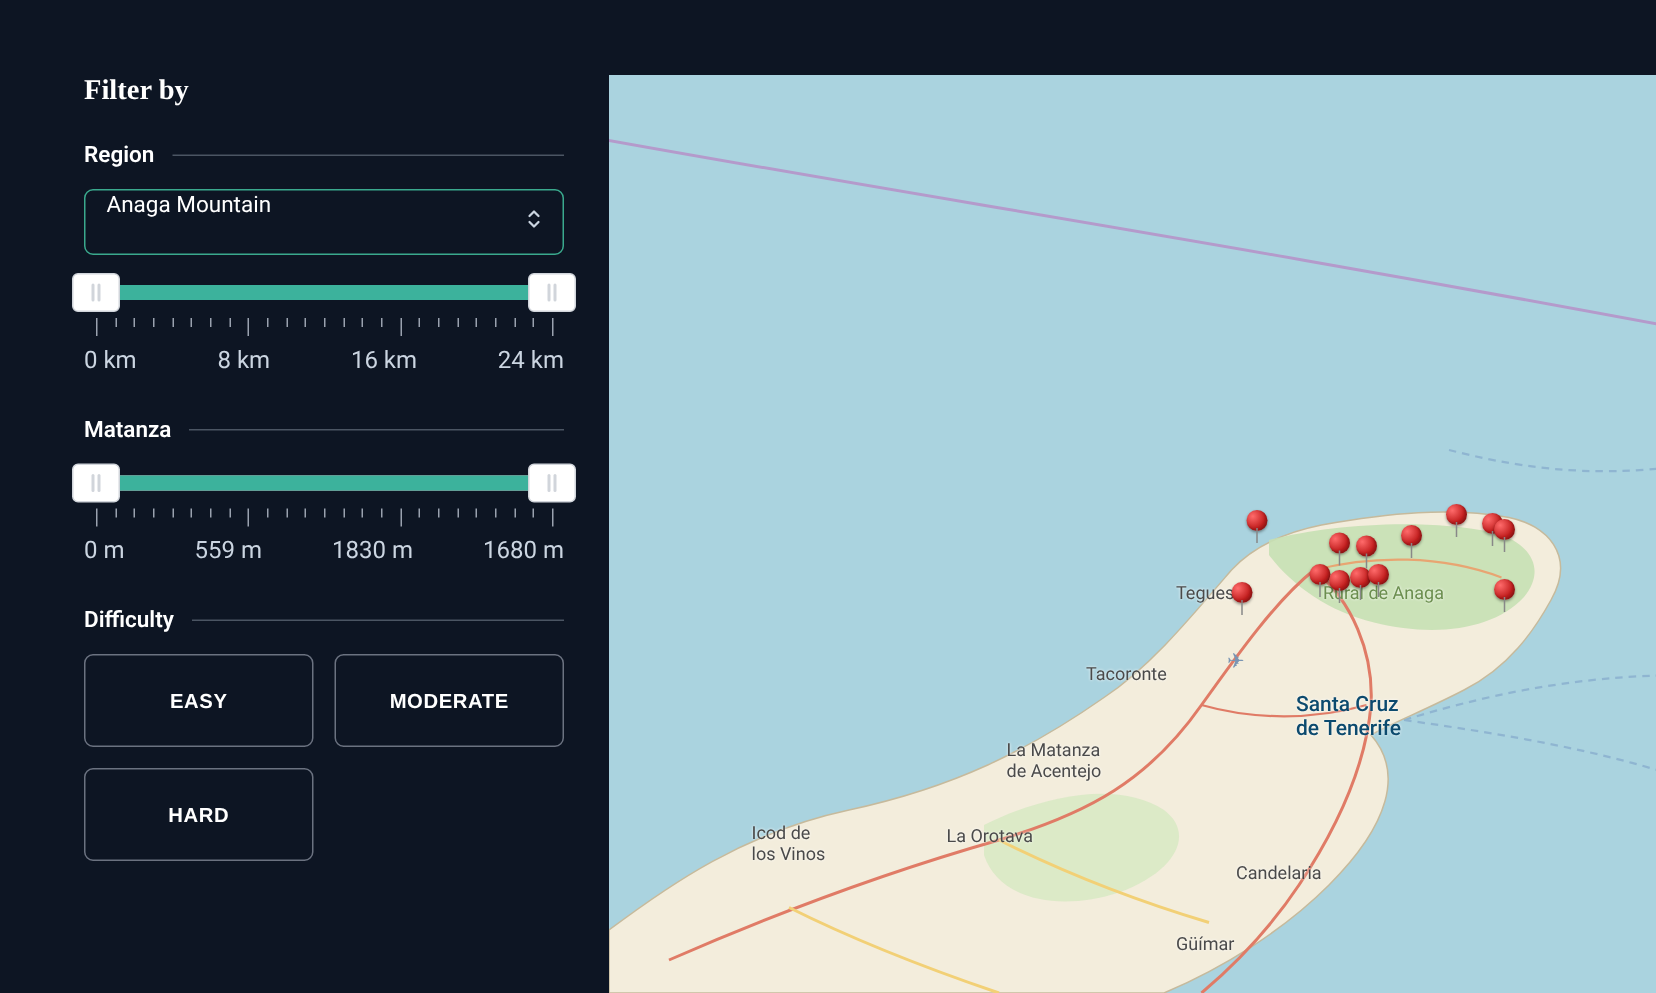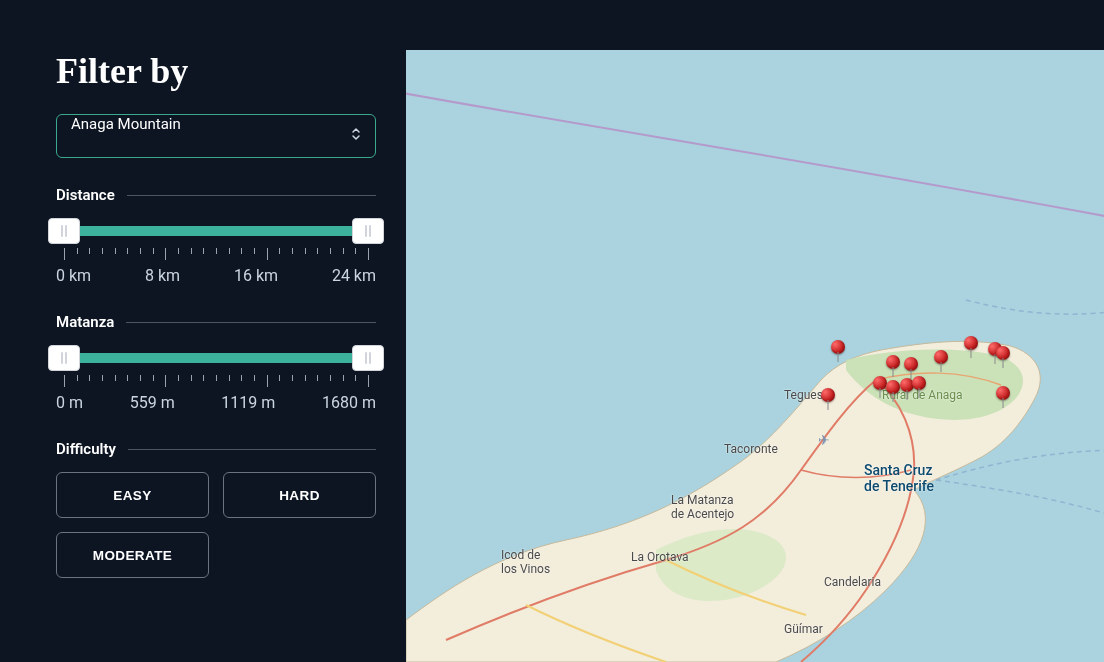--- a/index.html
+++ b/index.html
@@ -1,19 +1,19 @@
 <!DOCTYPE html>
 <html><head>
 <meta charset="utf-8">
 <style>
   * { box-sizing: border-box; margin: 0; padding: 0; }
   html, body { width: 1104px; height: 662px; background: #0d1523; color: #e5e7eb; font-family: -apple-system, BlinkMacSystemFont, "Segoe UI", Roboto, sans-serif; overflow: hidden; }
   .root { display: flex; width: 100%; height: 100%; }
   .sidebar { width: 406px; padding: 50px 30px 0 56px; flex: 0 0 406px; }
-  .title { font-family: Georgia, "Times New Roman", serif; font-weight: 700; font-size: 36px; color: #fff; margin-bottom: 22px; }
+  .title { font-family: Georgia, "Times New Roman", serif; font-weight: 700; font-size: 19px; color: #fff; margin-bottom: 22px; }
   .section-head { display: flex; align-items: center; gap: 12px; margin-top: 28px; margin-bottom: 14px; }
   .section-head:first-of-type { margin-top: 14px; }
   .section-label { font-size: 15px; font-weight: 600; color: #fff; white-space: nowrap; }
   .hr { flex: 1; height: 1px; background: #4b5563; }
 
   .select-wrap { position: relative; }
   .select { width: 100%; height: 44px; border: 1px solid #3aa98d; border-radius: 6px; background: transparent; color: #fff; font-size: 15px; padding: 0 42px 0 14px; appearance: none; -webkit-appearance: none; }
   .select-icon { position: absolute; right: 14px; top: 50%; transform: translateY(-50%); pointer-events: none; }
 
   .slider { position: relative; height: 26px; margin: 12px 8px 0; }
@@ -24,54 +24,54 @@
   .handle-max { right: -16px; }
   .grip { width: 2px; height: 12px; background: #d1d5db; border-radius:1px;}
 
   .ticks { position: relative; height: 12px; margin: 4px 8px 0; }
   .tick { position: absolute; top: 0; width: 1px; background: #9aa2af; }
   .tick.major { height: 12px; }
   .tick.minor { height: 6px; top: 0; }
   .ticklabel-row { display: flex; justify-content: space-between; margin: 6px 0 0; font-size: 16px; color: #cbd5e1; padding: 0 0px;}
 
   .diff-grid { display: grid; grid-template-columns: 1fr 1fr; gap: 14px; margin-top: 4px;}
-  .diff-btn { height: 46px; border: 1px solid #6b7280; background: transparent; border-radius: 6px; color: #fff; font-weight: 700; font-size: 13.5px; letter-spacing: 0.4px; cursor: pointer; }
+  .diff-btn { height: 62px; border: 1px solid #6b7280; background: transparent; border-radius: 6px; color: #fff; font-weight: 700; font-size: 13.5px; letter-spacing: 0.4px; cursor: pointer; }
 
   
   .map-pane { flex: 1; background: #aad3df; position: relative; margin-top: 50px; overflow: hidden; }
 
   .pin { position: absolute; width: 14px; height: 14px; border-radius: 50%; background: radial-gradient(circle at 30% 30%, #ff6b6b, #c11d1d 60%); box-shadow: inset -1px -1px 2px rgba(0,0,0,.3), 0 1px 2px rgba(0,0,0,.4); }
   .pin::after { content:''; position:absolute; left:50%; top:12px; width:1px; height:10px; background:#888; transform:translateX(-50%);}  
 
   .town { position: absolute; font-size: 12px; color: #4a4a4a; white-space: nowrap; text-shadow: 0 0 2px #fff;}
   .town.big { font-size: 14px; font-weight:500; color:#0c4a6e;}
 
   
 </style>
 </head>
 <body>
 
 <div class="root">
   <aside class="sidebar">
     <h1 class="title">Filter by</h1>
 
+    <div class="section-head">
+      <span class="section-label">Region</span>
+      <span class="hr"></span>
+    </div>
     <div class="select-wrap">
       <div class="select">Anaga Mountain</div>
       <span class="select-icon">
         <svg width="12" height="16" viewBox="0 0 12 16" fill="none">
             <path d="M3 6 L6 3 L9 6" stroke="#cbd5e1" stroke-width="1.5" fill="none" stroke-linecap="round" stroke-linejoin="round"></path>
             <path d="M3 10 L6 13 L9 10" stroke="#cbd5e1" stroke-width="1.5" fill="none" stroke-linecap="round" stroke-linejoin="round"></path>
           </svg>
       </span>
     </div>
 
-    <div class="section-head">
-      <span class="section-label">Distance</span>
-      <span class="hr"></span>
-    </div>
     <div class="slider">
       <div class="track"></div>
         <div class="fill"></div>
       <div class="handle handle-min">
           <span class="grip"></span>
           <span class="grip"></span>
         </div>
       <div class="handle handle-max">
           <span class="grip"></span>
           <span class="grip"></span>
@@ -150,32 +150,32 @@
         <span class="tick minor" style="left: 79.1667%;"></span>
         <span class="tick minor" style="left: 83.3333%;"></span>
         <span class="tick minor" style="left: 87.5%;"></span>
         <span class="tick minor" style="left: 91.6667%;"></span>
         <span class="tick minor" style="left: 95.8333%;"></span>
         <span class="tick major" style="left: 100%;"></span>
       </div>
     <div class="ticklabel-row">
       <span>0 m</span>
       <span>559 m</span>
-      <span>1119 m</span>
+      <span>1830 m</span>
       <span>1680 m</span>
     </div>
 
     <div class="section-head">
       <span class="section-label">Difficulty</span>
       <span class="hr"></span>
     </div>
     <div class="diff-grid">
       <button class="diff-btn">EASY</button>
+      <button class="diff-btn">MODERATE</button>
       <button class="diff-btn">HARD</button>
-      <button class="diff-btn">MODERATE</button>
     </div>
   </aside>
 
   <div class="map-pane">
     <svg width="100%" height="100%" viewBox="0 0 698 612" preserveAspectRatio="none" style="position:absolute;inset:0;">
 
       <path d="M -20 40 C 200 80, 400 110, 720 170" stroke="#b49acb" stroke-width="2" fill="none"></path>
 
       <path d="M 560 250 C 600 260, 650 270, 720 260" stroke="#8fb5d1" stroke-width="1.5" stroke-dasharray="5 4" fill="none"></path>
       <path d="M 530 430 C 600 440, 660 450, 720 470" stroke="#8fb5d1" stroke-width="1.5" stroke-dasharray="5 4" fill="none"></path>

